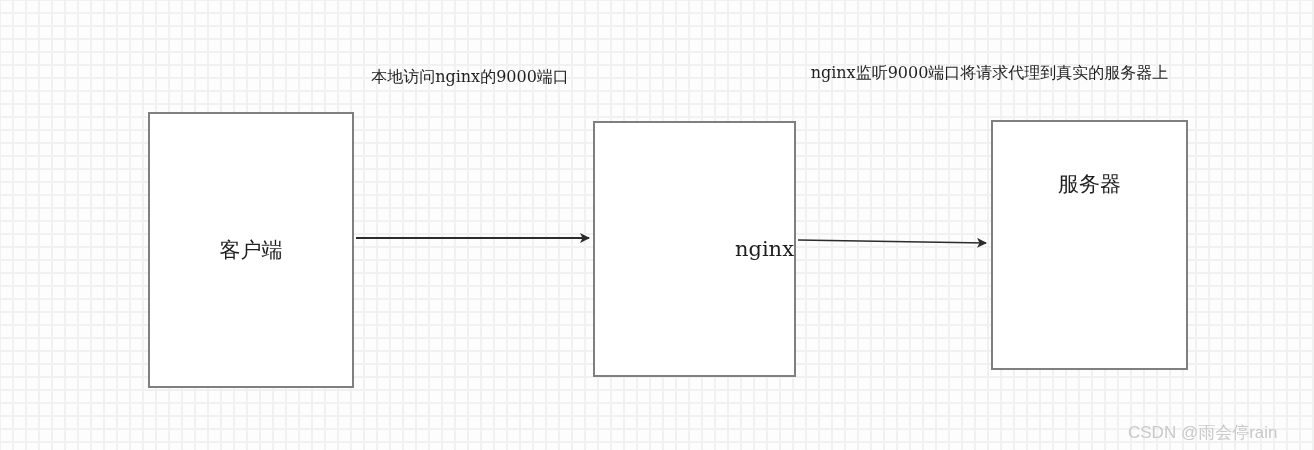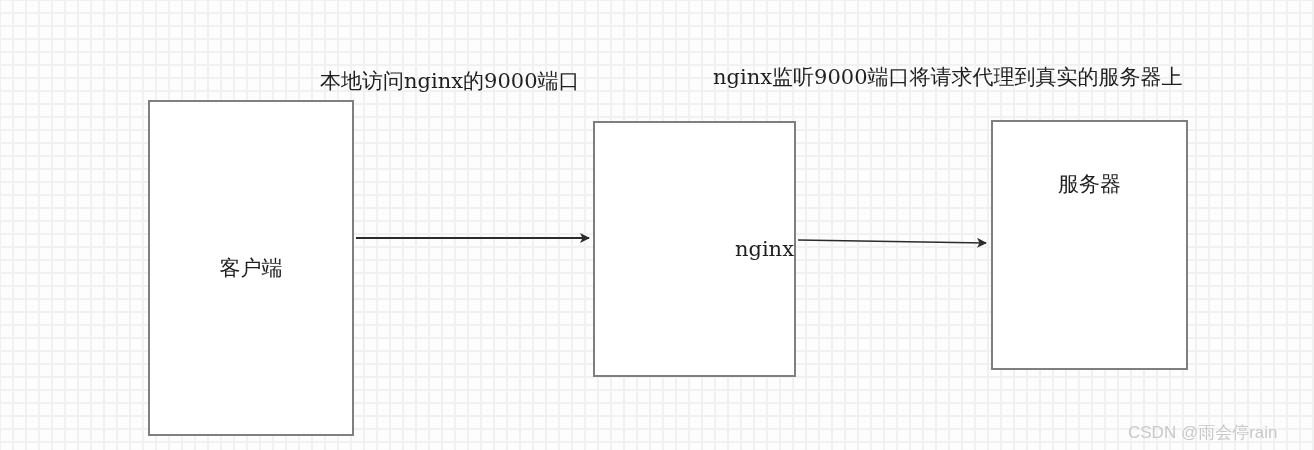--- a/index.html
+++ b/index.html
@@ -34,32 +34,32 @@
     border: 2px solid var(--box-border);
     background: var(--box-fill);
     display: flex;
     flex-direction: column;
     align-items: center;
     justify-content: center;
     text-align: center;
     font-size: 21px;
     line-height: 36px;
   }
-  .node-client { left: 148px; top: 100px; width: 206px; height: 336px; }
+  .node-client { left: 148px; top: 112px; width: 206px; height: 276px; }
   .node-nginx  { left: 593px; top: 121px; width: 203px; height: 256px; align-items: flex-end; }
   .node-server { left: 991px; top: 120px; width: 197px; height: 250px; justify-content: space-between; padding-top: 44px; gap: 18px; }
   .node .ip { font-size: 21px; letter-spacing: 1px; white-space: nowrap; }
   .caption {
     position: absolute;
-    font-size: 21px;
+    font-size: 16px;
     white-space: nowrap;
-    text-align: left;
+    text-align: center;
   }
   .caption-1 { left: 320px; top: 67px; width: 300px; }
-  .caption-2 { left: 713px; top: 63px; width: 515px; }
+  .caption-2 { left: 732px; top: 63px; width: 515px; }
   .edges {
     position: absolute;
     left: 0; top: 0;
     width: 1314px; height: 450px;
     pointer-events: none;
   }
   .watermark {
     position: absolute;
     left: 1128px; top: 421px;
     width: 175px;

